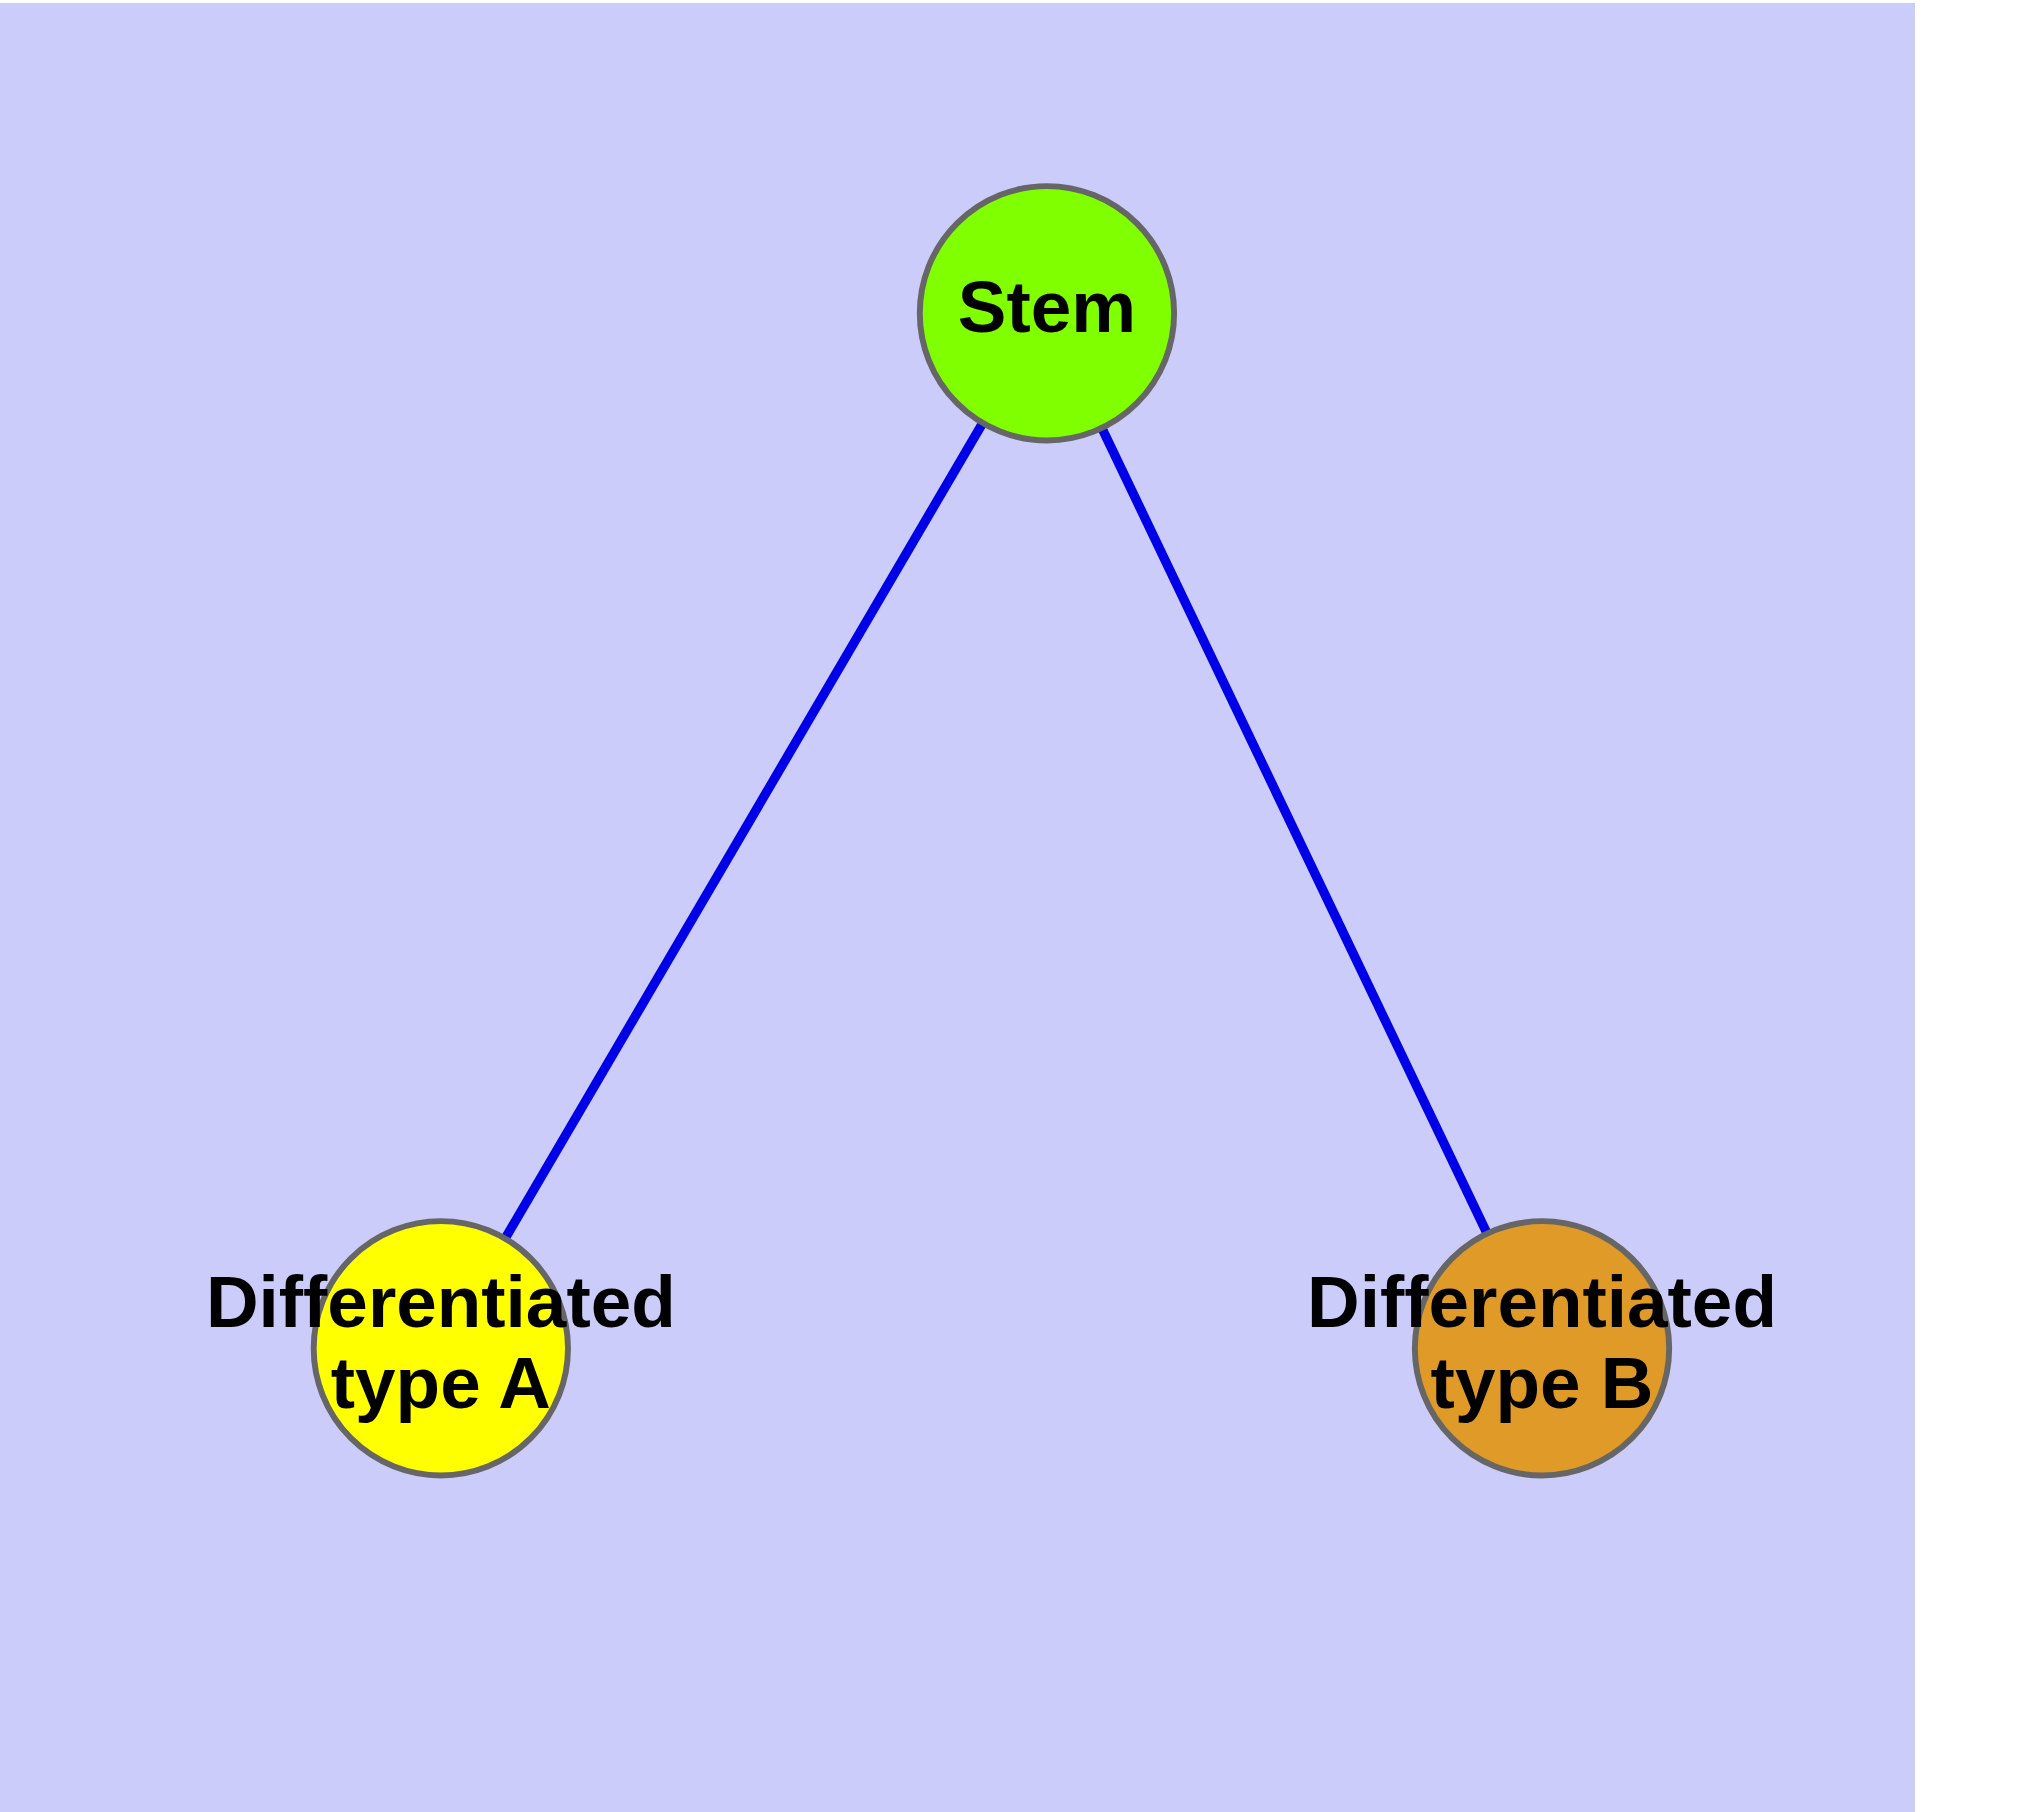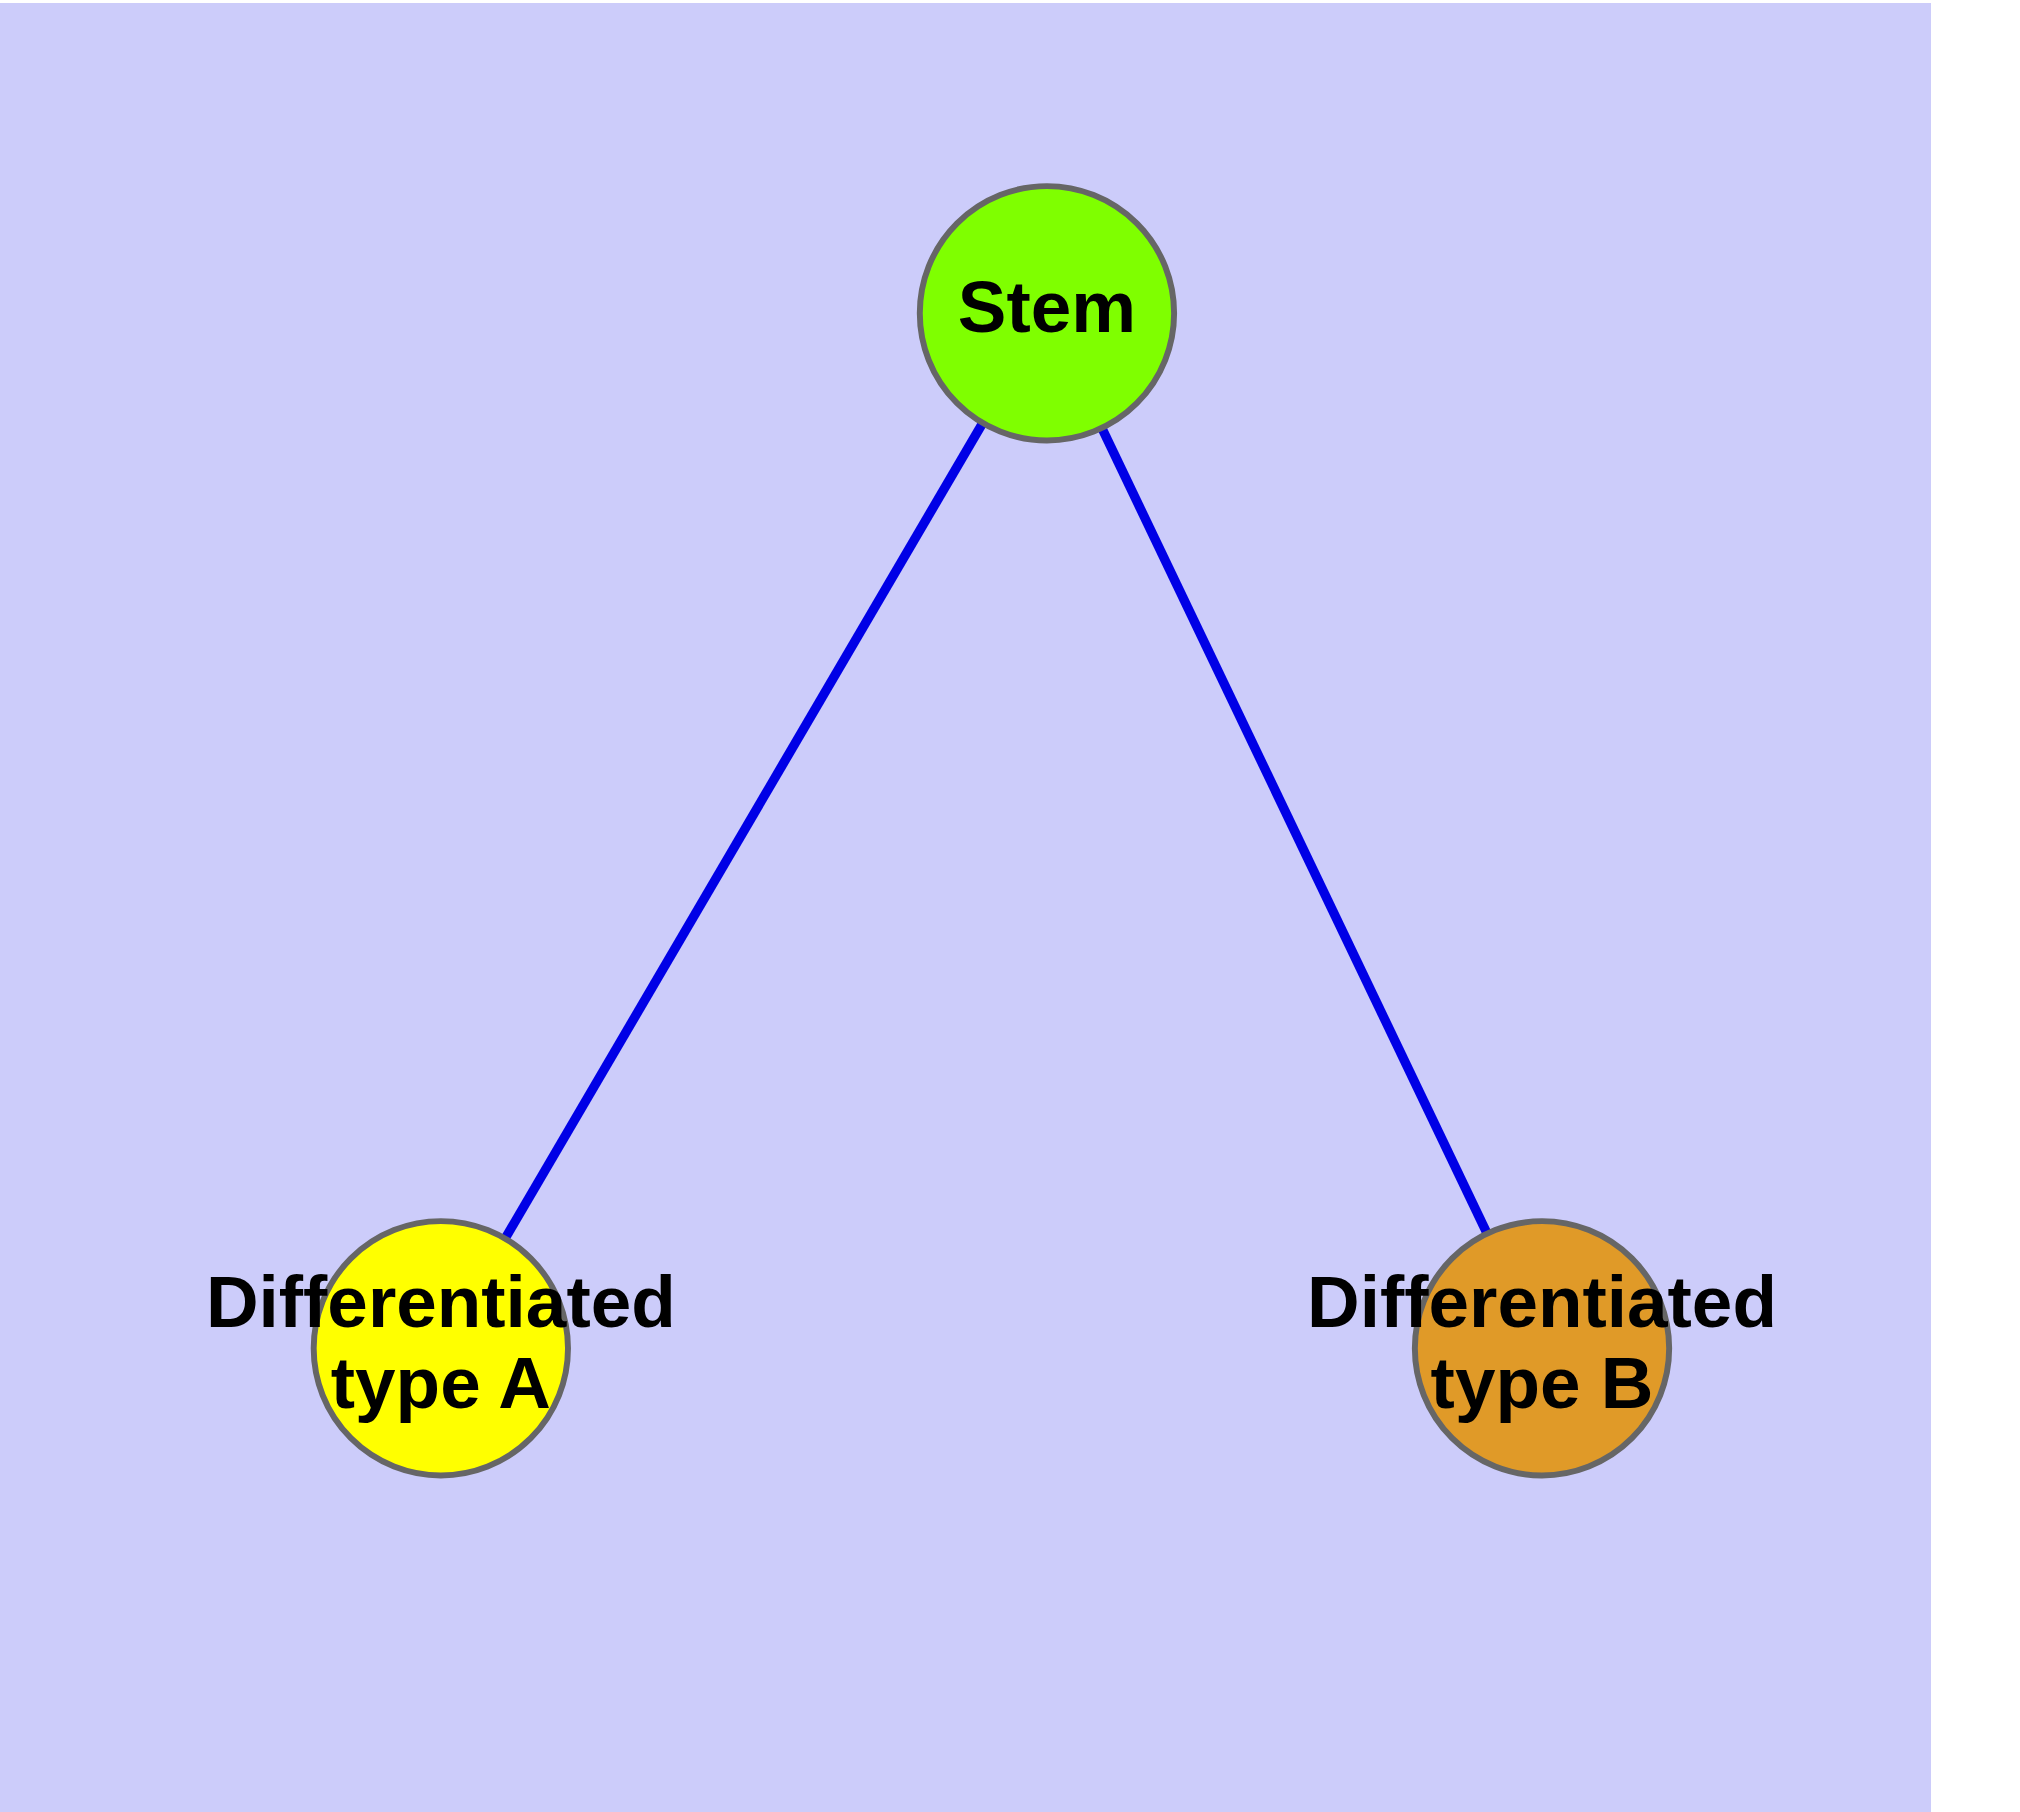--- a/index.html
+++ b/index.html
@@ -8,21 +8,20 @@
     padding: 0;
     background: #ffffff;
   }
   #canvas {
     position: relative;
     width: 1915px;
     height: 1812px;
     background: #ffffff;
     overflow: hidden;
     font-family: "Liberation Sans", "DejaVu Sans", sans-serif;
-    padding-left: 16px;
   }
   #plot-area {
     position: absolute;
     left: 0;
     top: 3.4px;
     width: 2021px;
     height: 1809px;
     background: #ccccfa;
   }
   #graph-svg {

